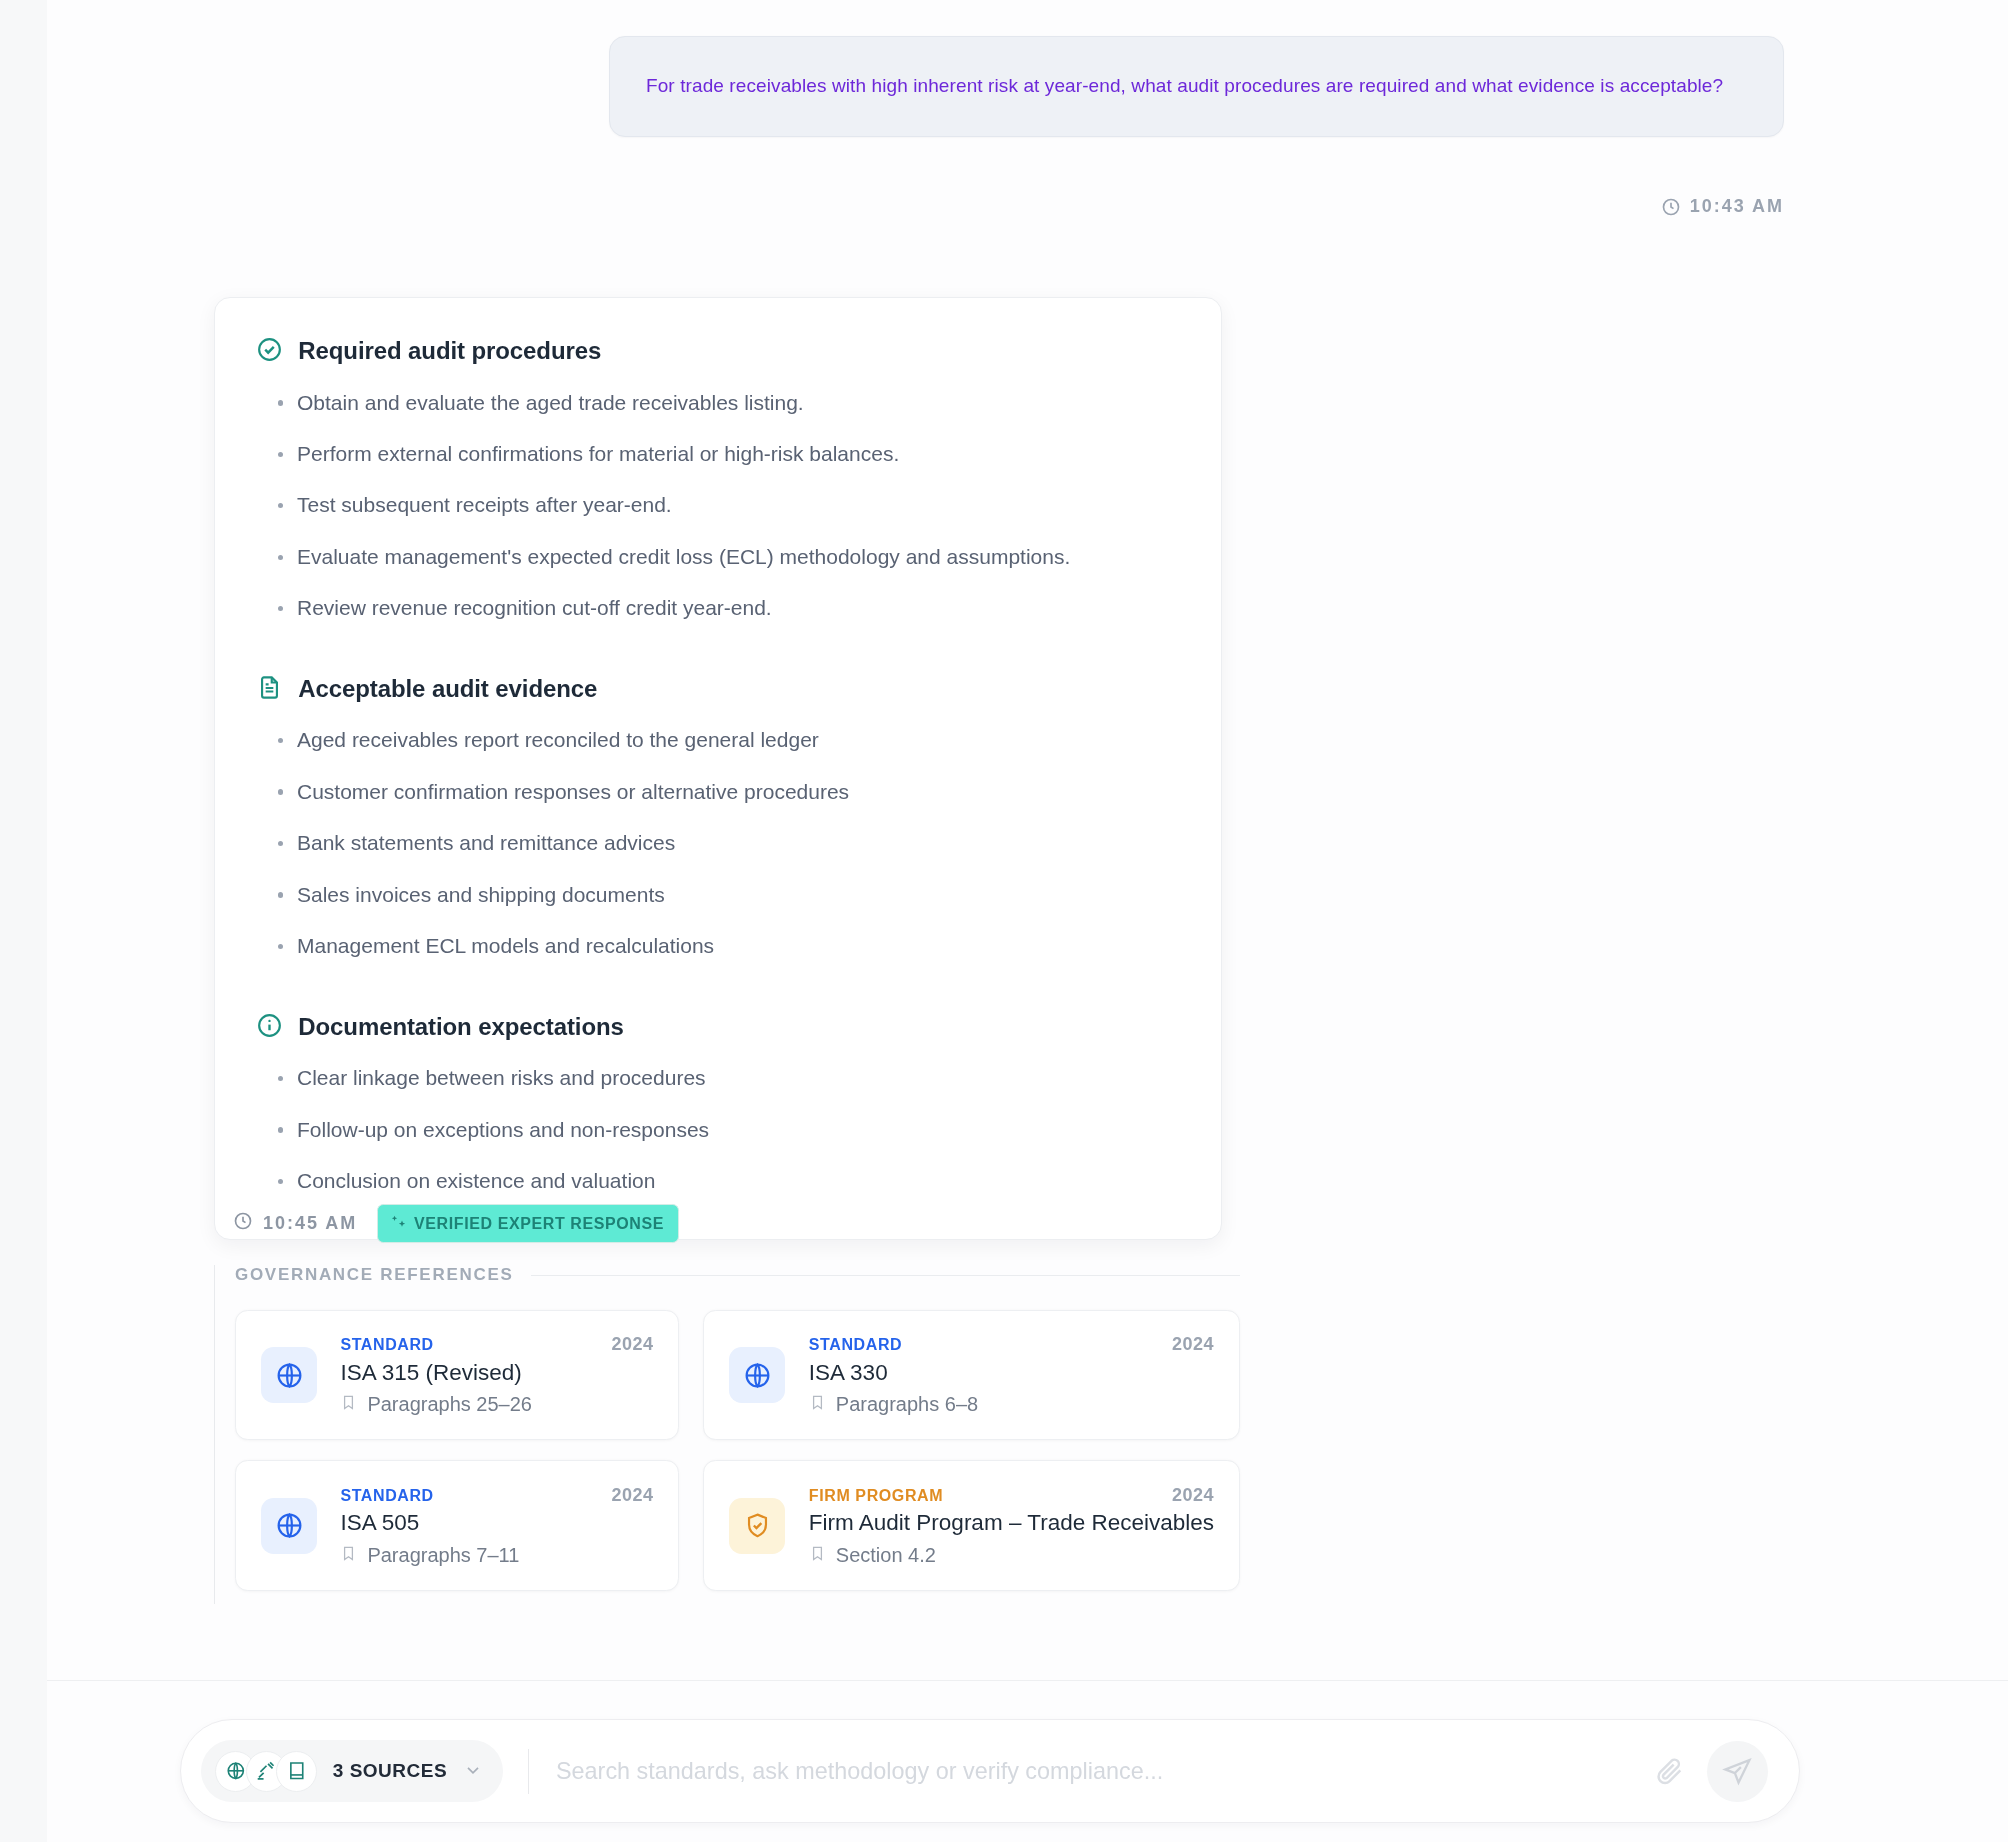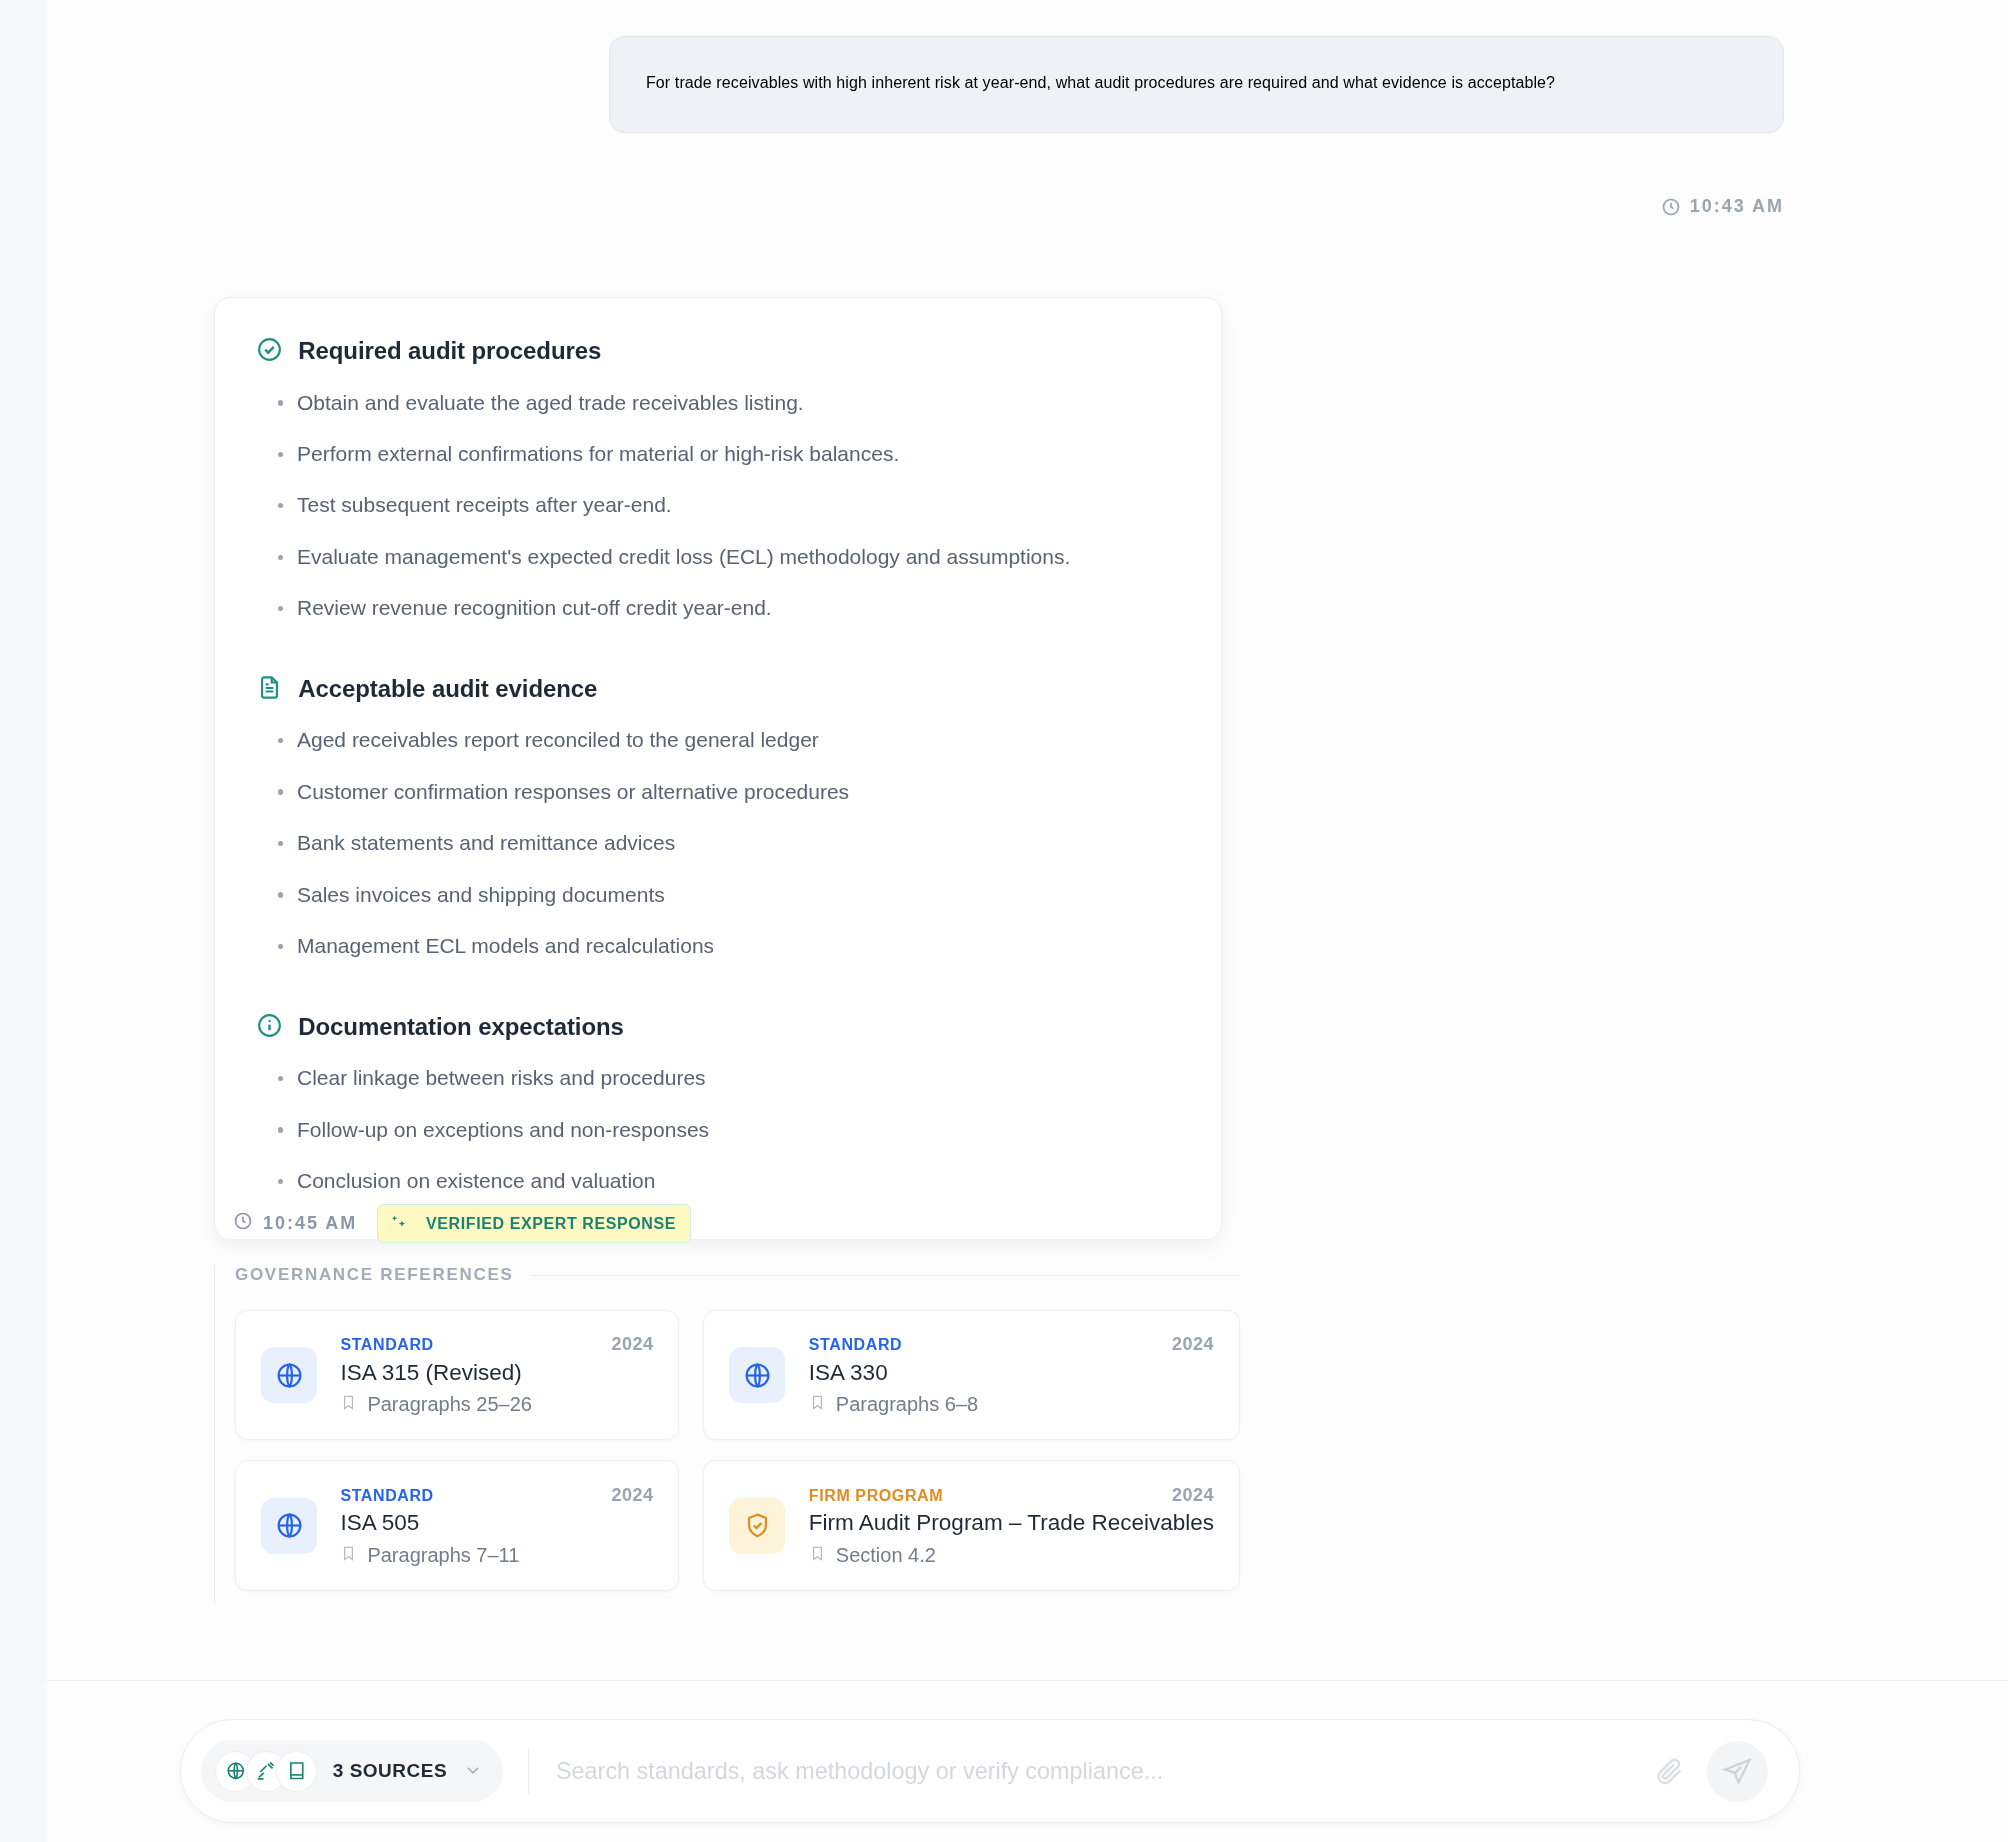--- a/index.html
+++ b/index.html
@@ -44,23 +44,23 @@
   }
   .user-bubble {
     background: #eef1f6;
     border: 0.9px solid #e3e7ee;
     border-radius: 16px;
     padding: 34px 40px 36px 36px;
     width: 1175px;
     box-shadow: 0 0.9px 1.8px rgba(16,24,40,0.03);
   }
   .user-text {
-    font-size: 16px;
+    font-size: 19px;
     line-height: 1.55;
-    color: #000000;
+    color: #6d28d9;
     letter-spacing: 0.1px;
   }
   .user-time {
     position: absolute;
     left: 0; top: 196px;
     width: 1737px;
     display: flex;
     justify-content: flex-end;
     align-items: center;
     gap: 9px;
@@ -125,22 +125,22 @@
     align-items: center;
     gap: 20px;
   }
   .meta-time {
     display: flex; align-items: center; gap: 10px;
     font-size: 18px; font-weight: bold;
     letter-spacing: 2px;
     color: #8d96a3;
   }
   .verified-badge {
-    display: flex; align-items: center; gap: 18px;
-    background: #fef9c3;
+    display: flex; align-items: center; gap: 6px;
+    background: #5eead4;
     border: 0.9px solid #d3ece6;
     border-radius: 6.3px;
     padding: 8px 14.4px 8px 11.7px;
   }
   .verified-text {
     font-size: 16px;
     font-weight: bold;
     letter-spacing: 0.6px;
     color: #1d8276;
   }

